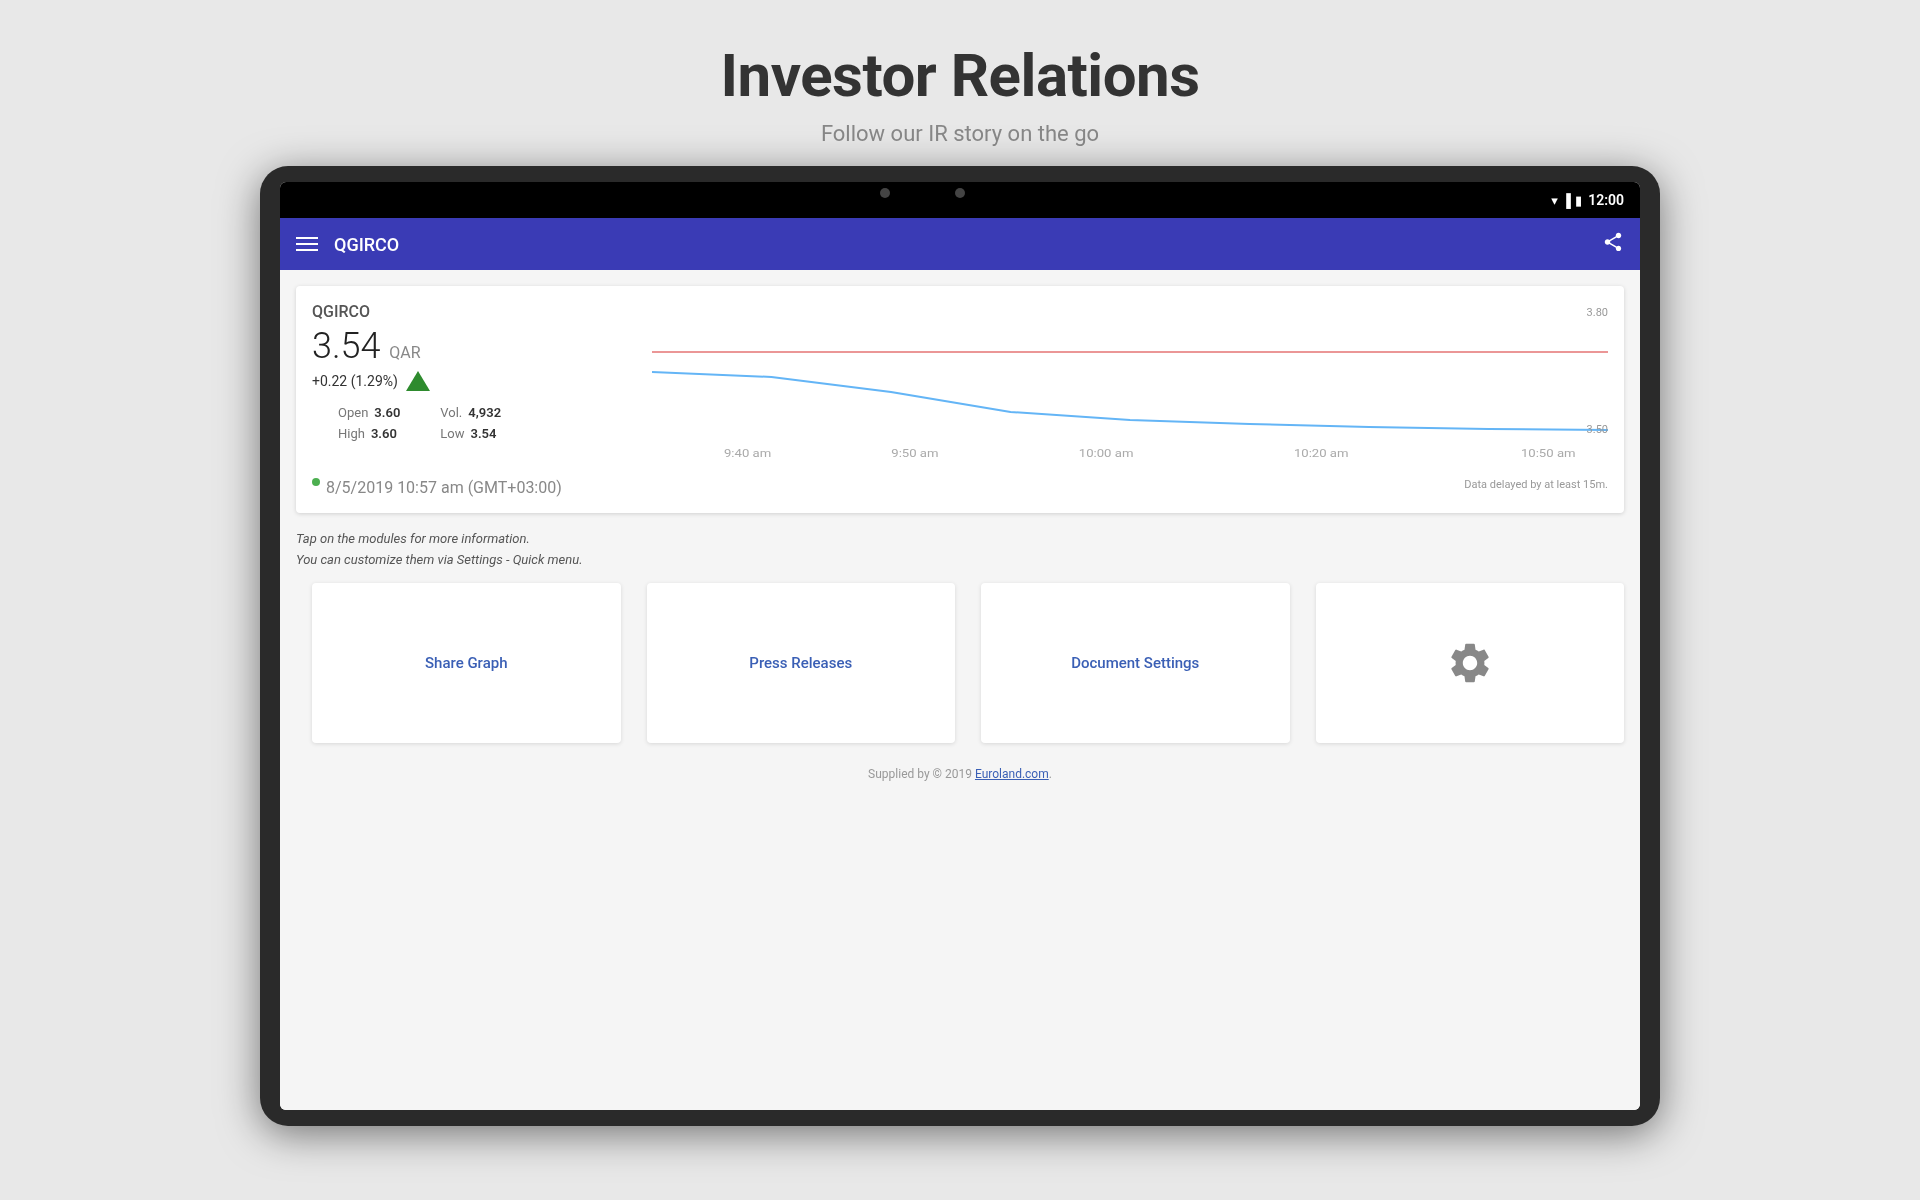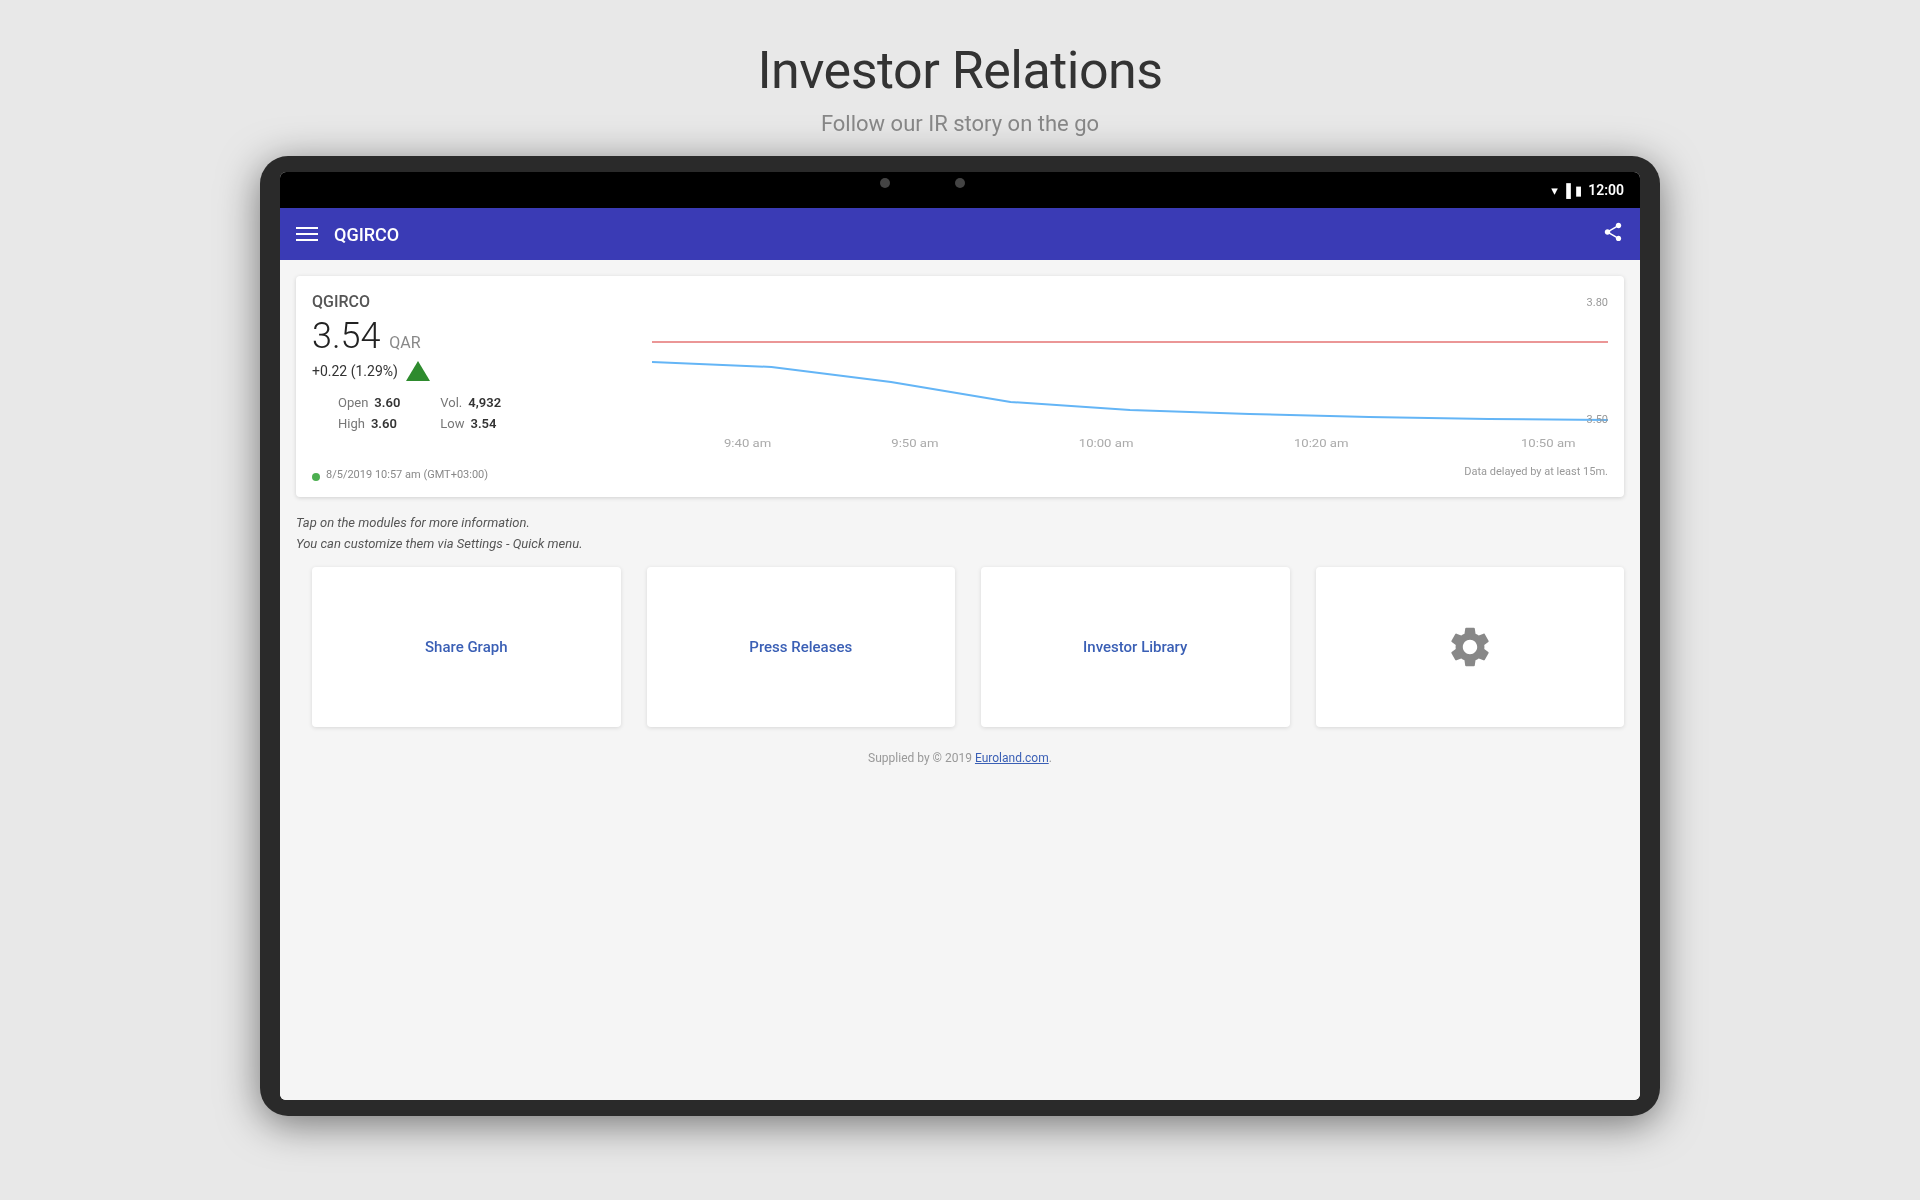--- a/index.html
+++ b/index.html
@@ -13,22 +13,22 @@
       flex-direction: column;
       align-items: center;
     }
 
     
     .page-header {
       text-align: center;
       padding: 40px 0 20px;
     }
     .page-title {
-      font-size: 52px;
-      font-weight: 400;
+      font-size: 60px;
+      font-weight: 700;
       color: #333;
       letter-spacing: -0.5px;
     }
     .page-subtitle {
       font-size: 22px;
       color: #888;
       margin-top: 10px;
     }
 
     
@@ -210,25 +210,25 @@
     }
     .chart-y-label-bottom {
       position: absolute;
       right: 0;
       bottom: 30px;
       font-size: 11px;
       color: #999;
     }
 
     .stock-timestamp {
-      font-size: 11px;
+      font-size: 16px;
       color: #888;
       margin-top: 8px;
       display: flex;
-      align-items: flex-end;
+      align-items: flex-start;
       gap: 6px;
     }
     .green-dot {
       width: 8px;
       height: 8px;
       background: #4caf50;
       border-radius: 50%;
       display: inline-block;
     }
     .data-delay {
@@ -410,21 +410,21 @@
         <div class="module-card">
           <span class="module-label">Share Graph</span>
         </div>
 
 
         <div class="module-card">
           <span class="module-label">Press Releases</span>
         </div>
 
         <div class="module-card">
-          <span class="module-label">Investor Library</span>
+          <span class="module-label">Document Settings</span>
         </div>
 
         <div class="module-card">
           <svg class="gear-svg" viewBox="0 0 24 24" fill="#888">
             <path d="M19.14,12.94c0.04-0.3,0.06-0.61,0.06-0.94c0-0.32-0.02-0.64-0.07-0.94l2.03-1.58c0.18-0.14,0.23-0.41,0.12-0.61 l-1.92-3.32c-0.12-0.22-0.37-0.29-0.59-0.22l-2.39,0.96c-0.5-0.38-1.03-0.7-1.62-0.94L14.4,2.81c-0.04-0.24-0.24-0.41-0.48-0.41 h-3.84c-0.24,0-0.43,0.17-0.47,0.41L9.25,5.35C8.66,5.59,8.12,5.92,7.63,6.29L5.24,5.33c-0.22-0.08-0.47,0-0.59,0.22L2.74,8.87 C2.62,9.08,2.66,9.34,2.86,9.48l2.03,1.58C4.84,11.36,4.8,11.69,4.8,12s0.02,0.64,0.07,0.94l-2.03,1.58 c-0.18,0.14-0.23,0.41-0.12,0.61l1.92,3.32c0.12,0.22,0.37,0.29,0.59,0.22l2.39-0.96c0.5,0.38,1.03,0.7,1.62,0.94l0.36,2.54 c0.05,0.24,0.24,0.41,0.48,0.41h3.84c0.24,0,0.44-0.17,0.47-0.41l0.36-2.54c0.59-0.24,1.13-0.56,1.62-0.94l2.39,0.96 c0.22,0.08,0.47,0,0.59-0.22l1.92-3.32c0.12-0.22,0.07-0.47-0.12-0.61L19.14,12.94z M12,15.6c-1.98,0-3.6-1.62-3.6-3.6 s1.62-3.6,3.6-3.6s3.6,1.62,3.6,3.6S13.98,15.6,12,15.6z"></path>
           </svg>
         </div>
 
       </div>
 

